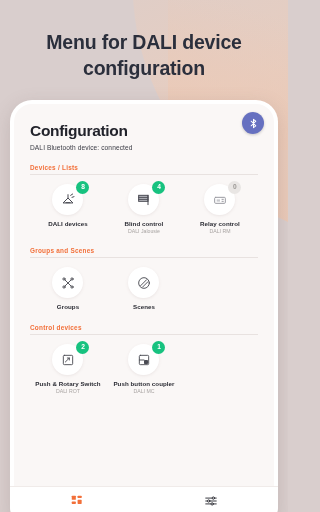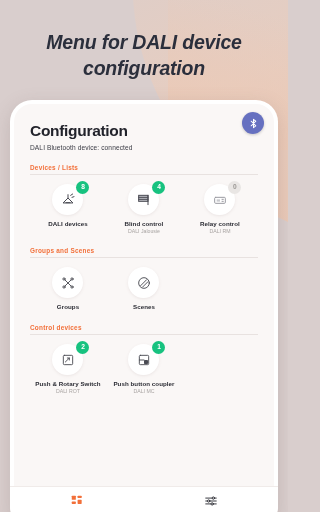--- a/index.html
+++ b/index.html
@@ -33,21 +33,20 @@
   .headline {
     position: relative;
     z-index: 2;
     padding: 30px 26px 0 26px;
     text-align: center;
     color: #2b2f3c;
     font-size: 19.5px;
     font-weight: bold;
     line-height: 1.32;
     letter-spacing: -0.2px;
-    font-style: italic;
   }
 
   
   .phone {
     position: absolute;
     left: 10px; top: 100px;
     width: 268px; height: 428px;
     background: #ffffff;
     border-radius: 22px;
     box-shadow: 0 5px 18px rgba(120,100,100,.22);

